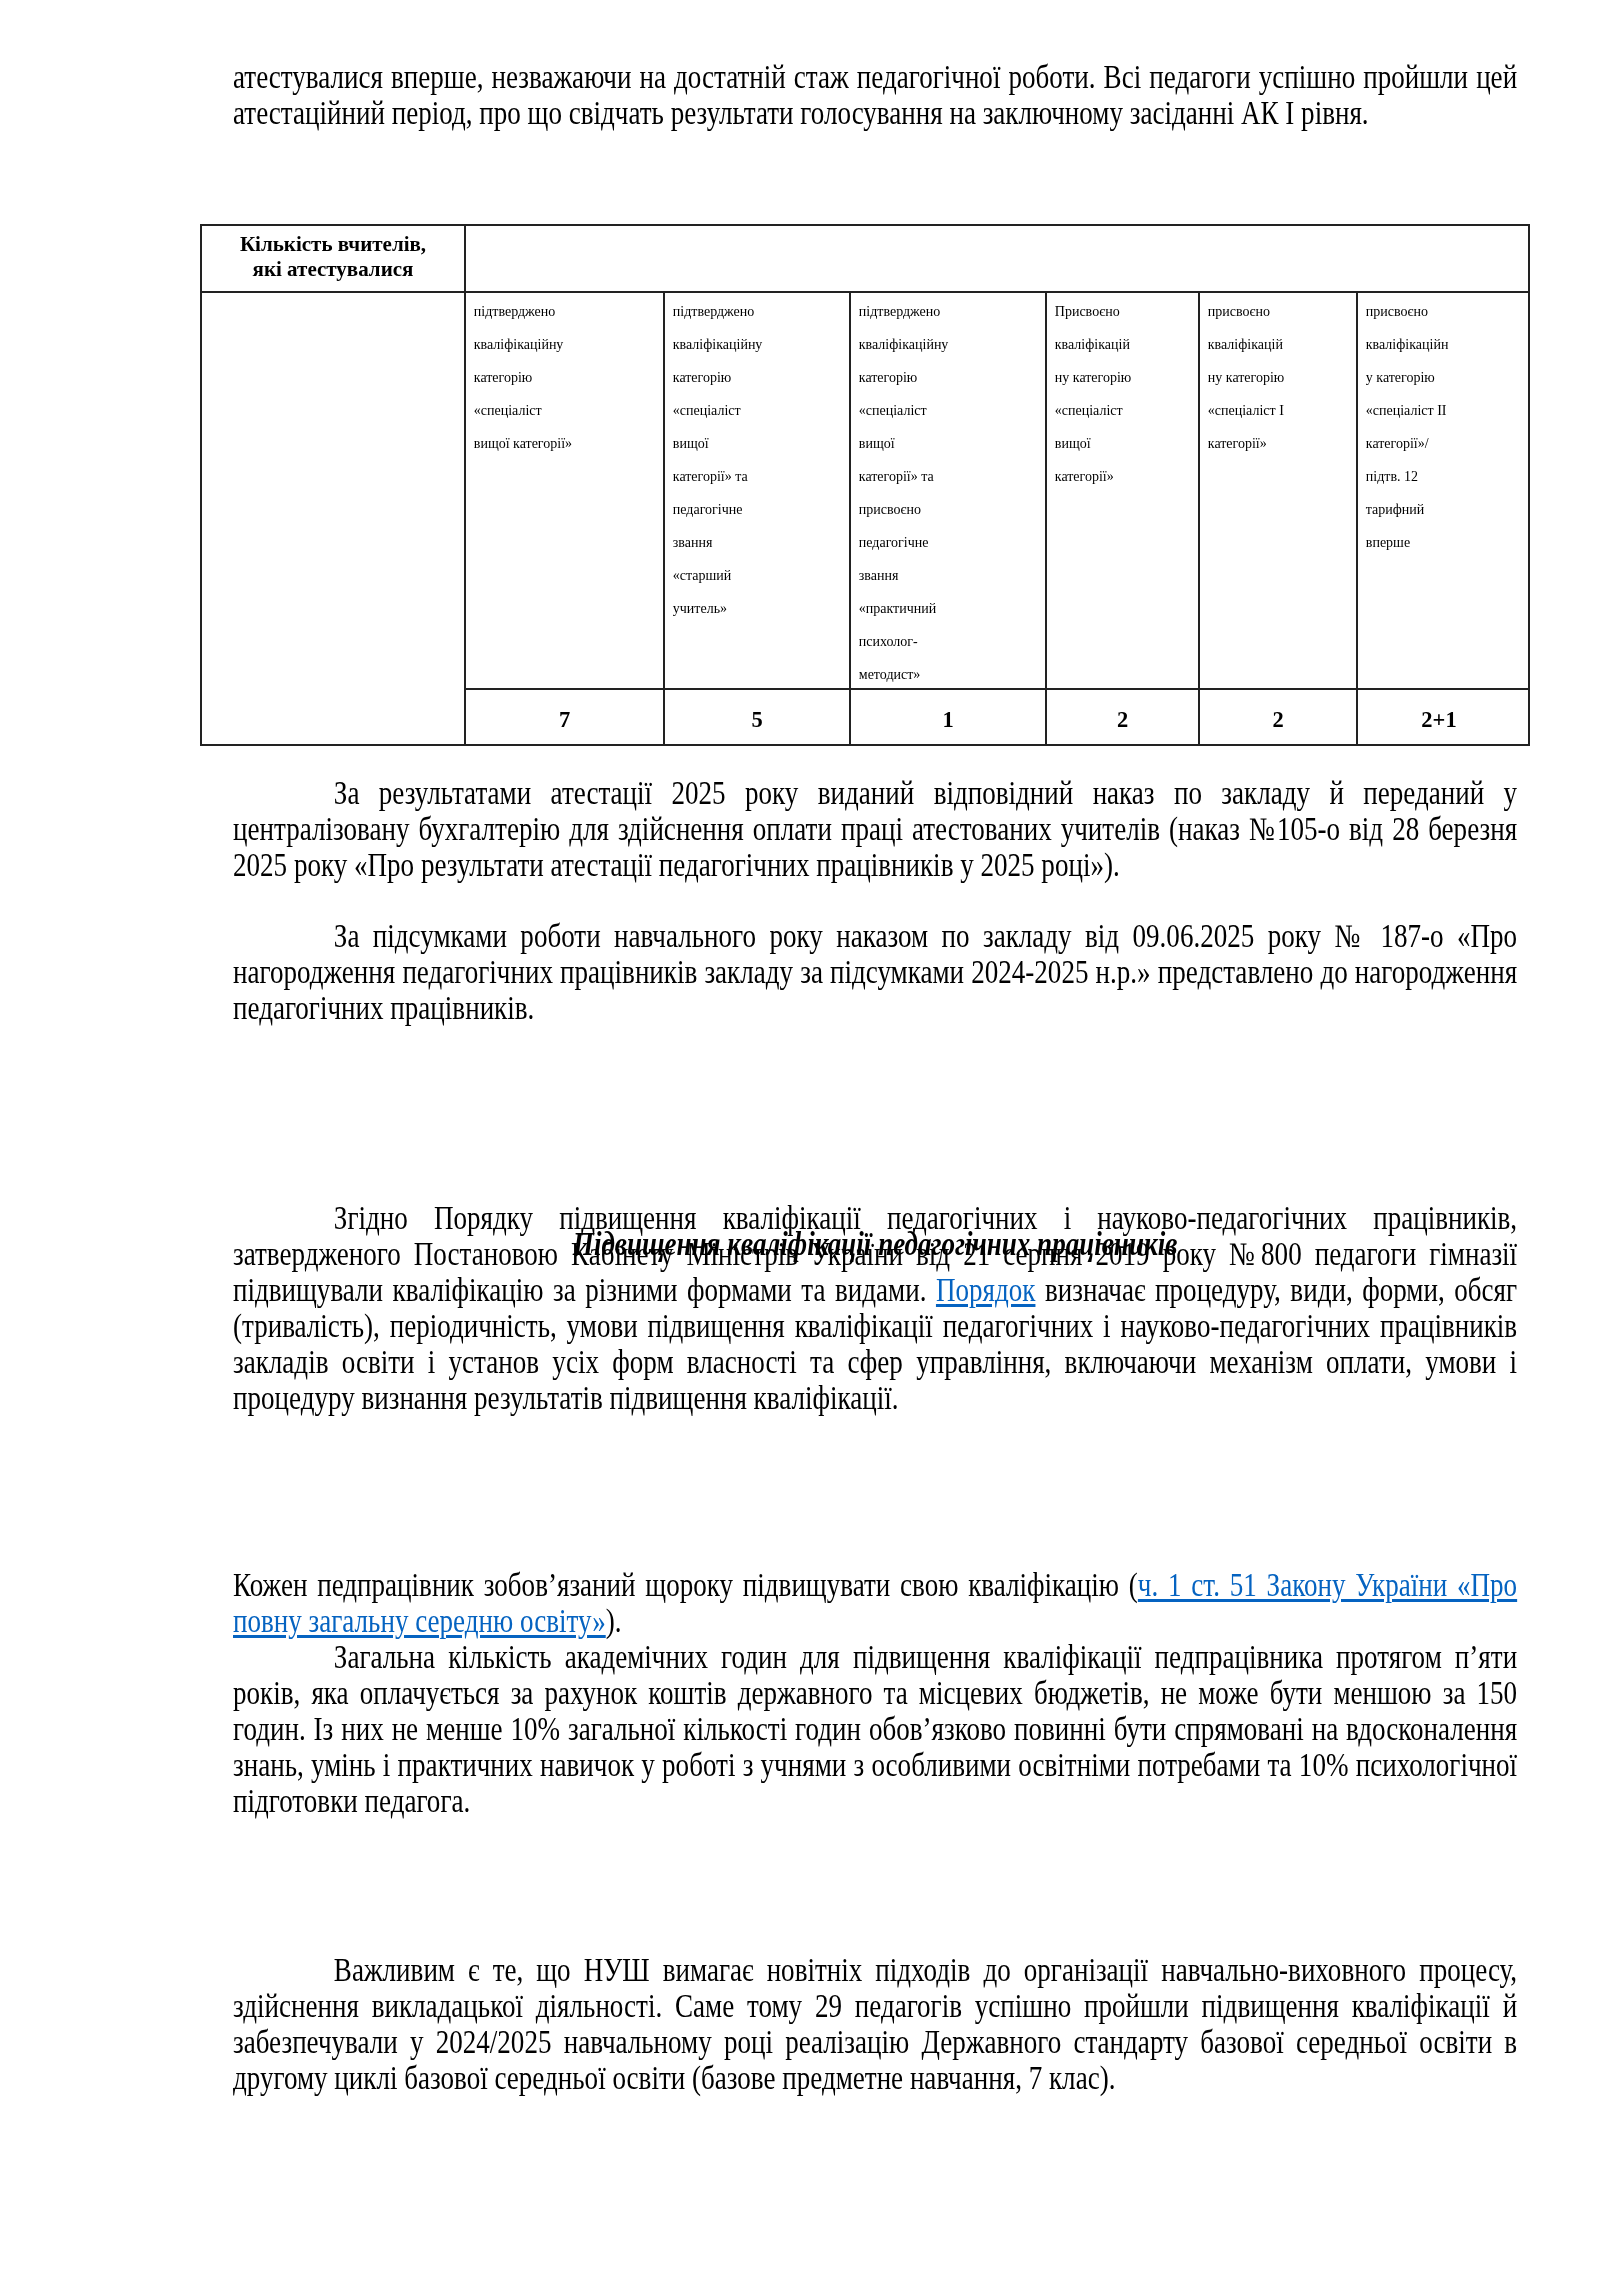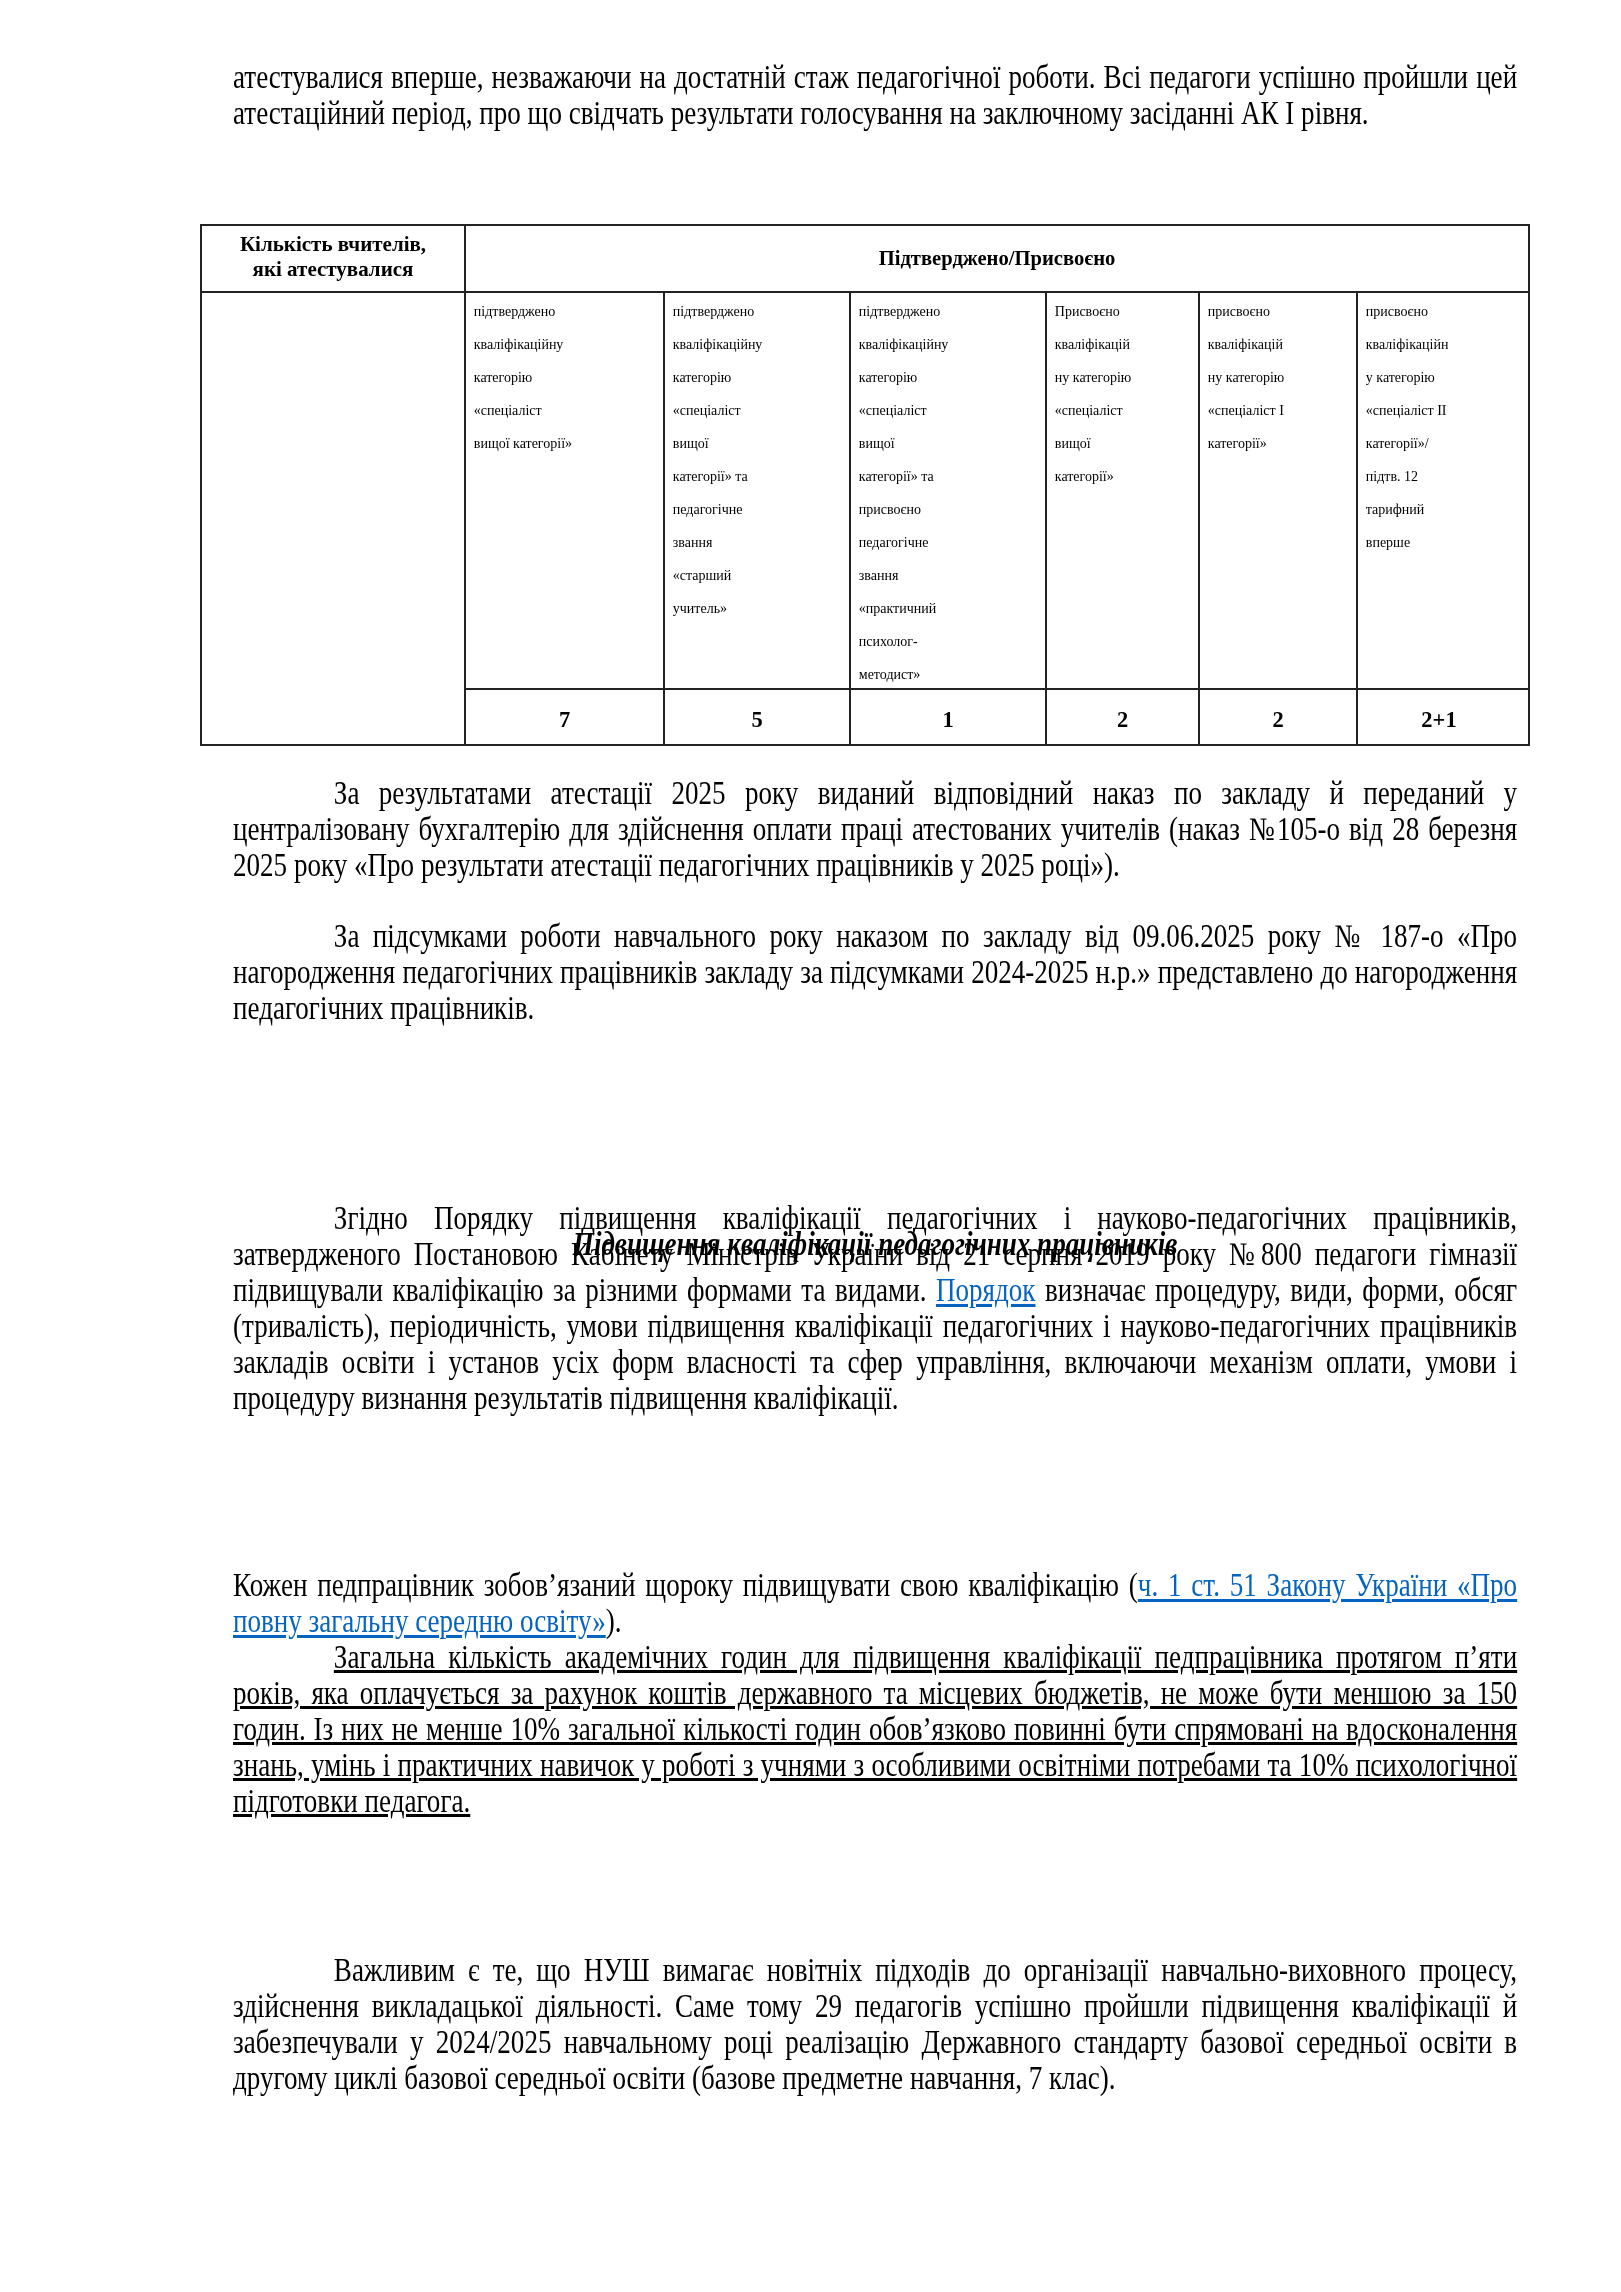--- a/index.html
+++ b/index.html
@@ -45,21 +45,20 @@
   <div class="vline" style="left:996px; top:65px; height:454px;"></div>
   <div class="vline" style="left:1154px; top:65px; height:454px;"></div>
 
   <div class="hline" style="left:0; top:65px; width:1326px;"></div>
   <div class="hline" style="left:262px; top:462px; width:1064px;"></div>
 
   <div class="cell th" style="left:0; top:0; width:262px; height:65px; padding-top:5.9px;">
     <div>Кількість вчителів,</div>
     <div>які атестувалися</div>
   </div>
-  <div class="cell th" style="left:264px; top:0; width:1062px; height:65px; line-height:65px; font-size:20.6px;">Підтверджено/Присвоєно</div>
 
 
   <div id="desc-cells">
       <div class="cell td" style="left: 264px; top: 67px; width: 197px; height: 395px;">
         <div> підтверджено</div>
         <div>кваліфікаційну</div>
         <div>категорію</div>
         <div>«спеціаліст</div>
         <div>вищої категорії»</div>
       </div>
@@ -139,20 +138,20 @@
 </div>
 
 <div class="para-wrap" style="top:1200px;">
   <p class="para indent"><span>Згідно Порядку підвищення кваліфікації педагогічних і науково-педагогічних працівників, затвердженого Постановою Кабінету Міністрів України від 21 серпня 2019 року №800 педагоги гімназії підвищували кваліфікацію за різними формами та видами. </span><a class="link" href="#">Порядок</a><span> визначає процедуру, види, форми, обсяг (тривалість), періодичність, умови підвищення кваліфікації педагогічних і науково-педагогічних працівників закладів освіти і установ усіх форм власності та сфер управління, включаючи механізм оплати, умови і процедуру визнання результатів підвищення кваліфікації.</span></p>
 </div>
 
 <div class="para-wrap" style="top:1567px;">
   <p class="para"><span>Кожен педпрацівник зобов’язаний щороку підвищувати свою кваліфікацію (</span><a class="link" href="#">ч. 1 ст. 51 Закону України «Про повну загальну середню освіту»</a><span>).</span></p>
 </div>
 
-<div class="para-wrap" style="top:1639px;text-decoration:underline;">
+<div class="para-wrap" style="top:1639px;">
   <p class="para indent">Загальна кількість академічних годин для підвищення кваліфікації педпрацівника протягом п’яти років, яка оплачується за рахунок коштів державного та місцевих бюджетів, не може бути меншою за 150 годин. Із них не менше 10% загальної кількості годин обов’язково повинні бути спрямовані на вдосконалення знань, умінь і практичних навичок у роботі з учнями з особливими освітніми потребами та 10% психологічної підготовки педагога.</p>
 </div>
 
 <div class="para-wrap" style="top:1952px;">
   <p class="para indent">Важливим є те, що НУШ вимагає новітніх підходів до організації навчально-виховного процесу, здійснення викладацької діяльності. Саме тому 29 педагогів  успішно пройшли підвищення кваліфікації й забезпечували у 2024/2025 навчальному році реалізацію Державного стандарту базової середньої освіти в другому циклі базової середньої освіти (базове предметне навчання, 7 клас).</p>
 </div>
 
 
 </body></html>

